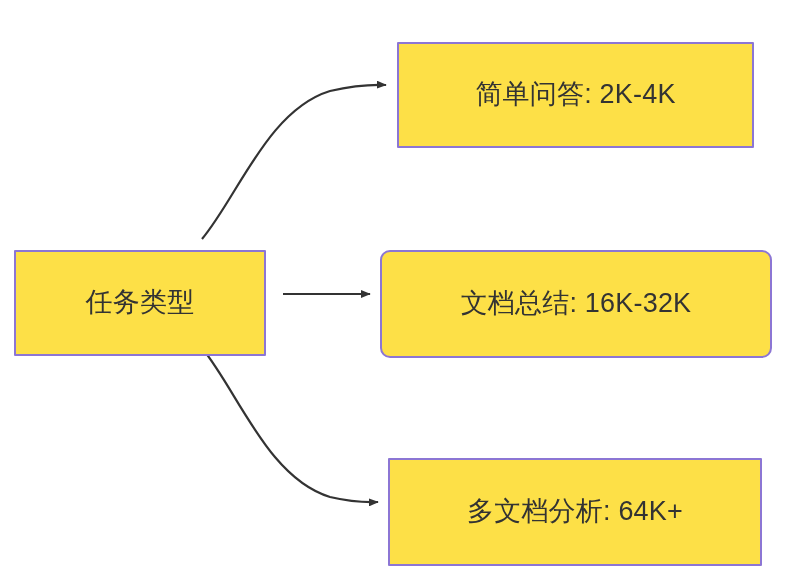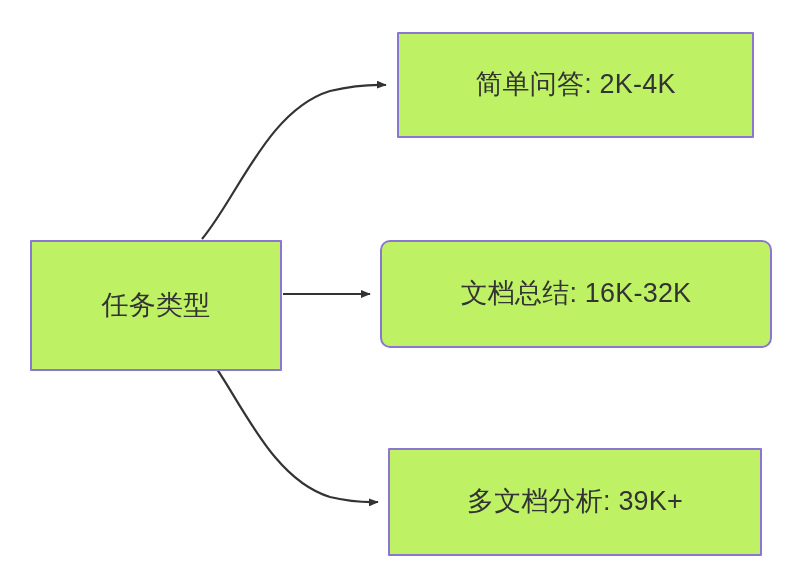--- a/index.html
+++ b/index.html
@@ -22,41 +22,42 @@
     position: absolute;
     left: 0;
     top: 0;
     width: 787px;
     height: 572px;
     pointer-events: none;
   }
   .node {
     position: absolute;
     box-sizing: border-box;
-    background: #bef264;
+    background: #fde047;
     border: 2px solid #8c76d4;
     border-radius: 1px;
     display: flex;
     align-items: center;
     justify-content: center;
     color: #333333;
     font-size: 27px;
     line-height: 1.25;
     letter-spacing: 0.2px;
     white-space: nowrap;
+    margin-top: 10px;
   }
   .node-label {
     display: block;
     color: #333333;
   }
   #node-root {
-    left: 30px;
+    left: 14px;
     top: 240px;
     width: 252px;
-    height: 131px;
+    height: 106px;
   }
   #node-simple-qa {
     left: 397px;
     top: 32px;
     width: 357px;
     height: 106px;
   }
   #node-doc-summary {
     left: 380px;
     top: 240px;
@@ -96,16 +97,16 @@
 
   <div class="node" id="node-simple-qa">
     <span class="node-label">简单问答: 2K-4K</span>
   </div>
 
   <div class="node" id="node-doc-summary">
     <span class="node-label">文档总结: 16K-32K</span>
   </div>
 
   <div class="node" id="node-multi-doc">
-    <span class="node-label">多文档分析: 39K+</span>
+    <span class="node-label">多文档分析: 64K+</span>
   </div>
 
 </div>
 
 </body></html>

